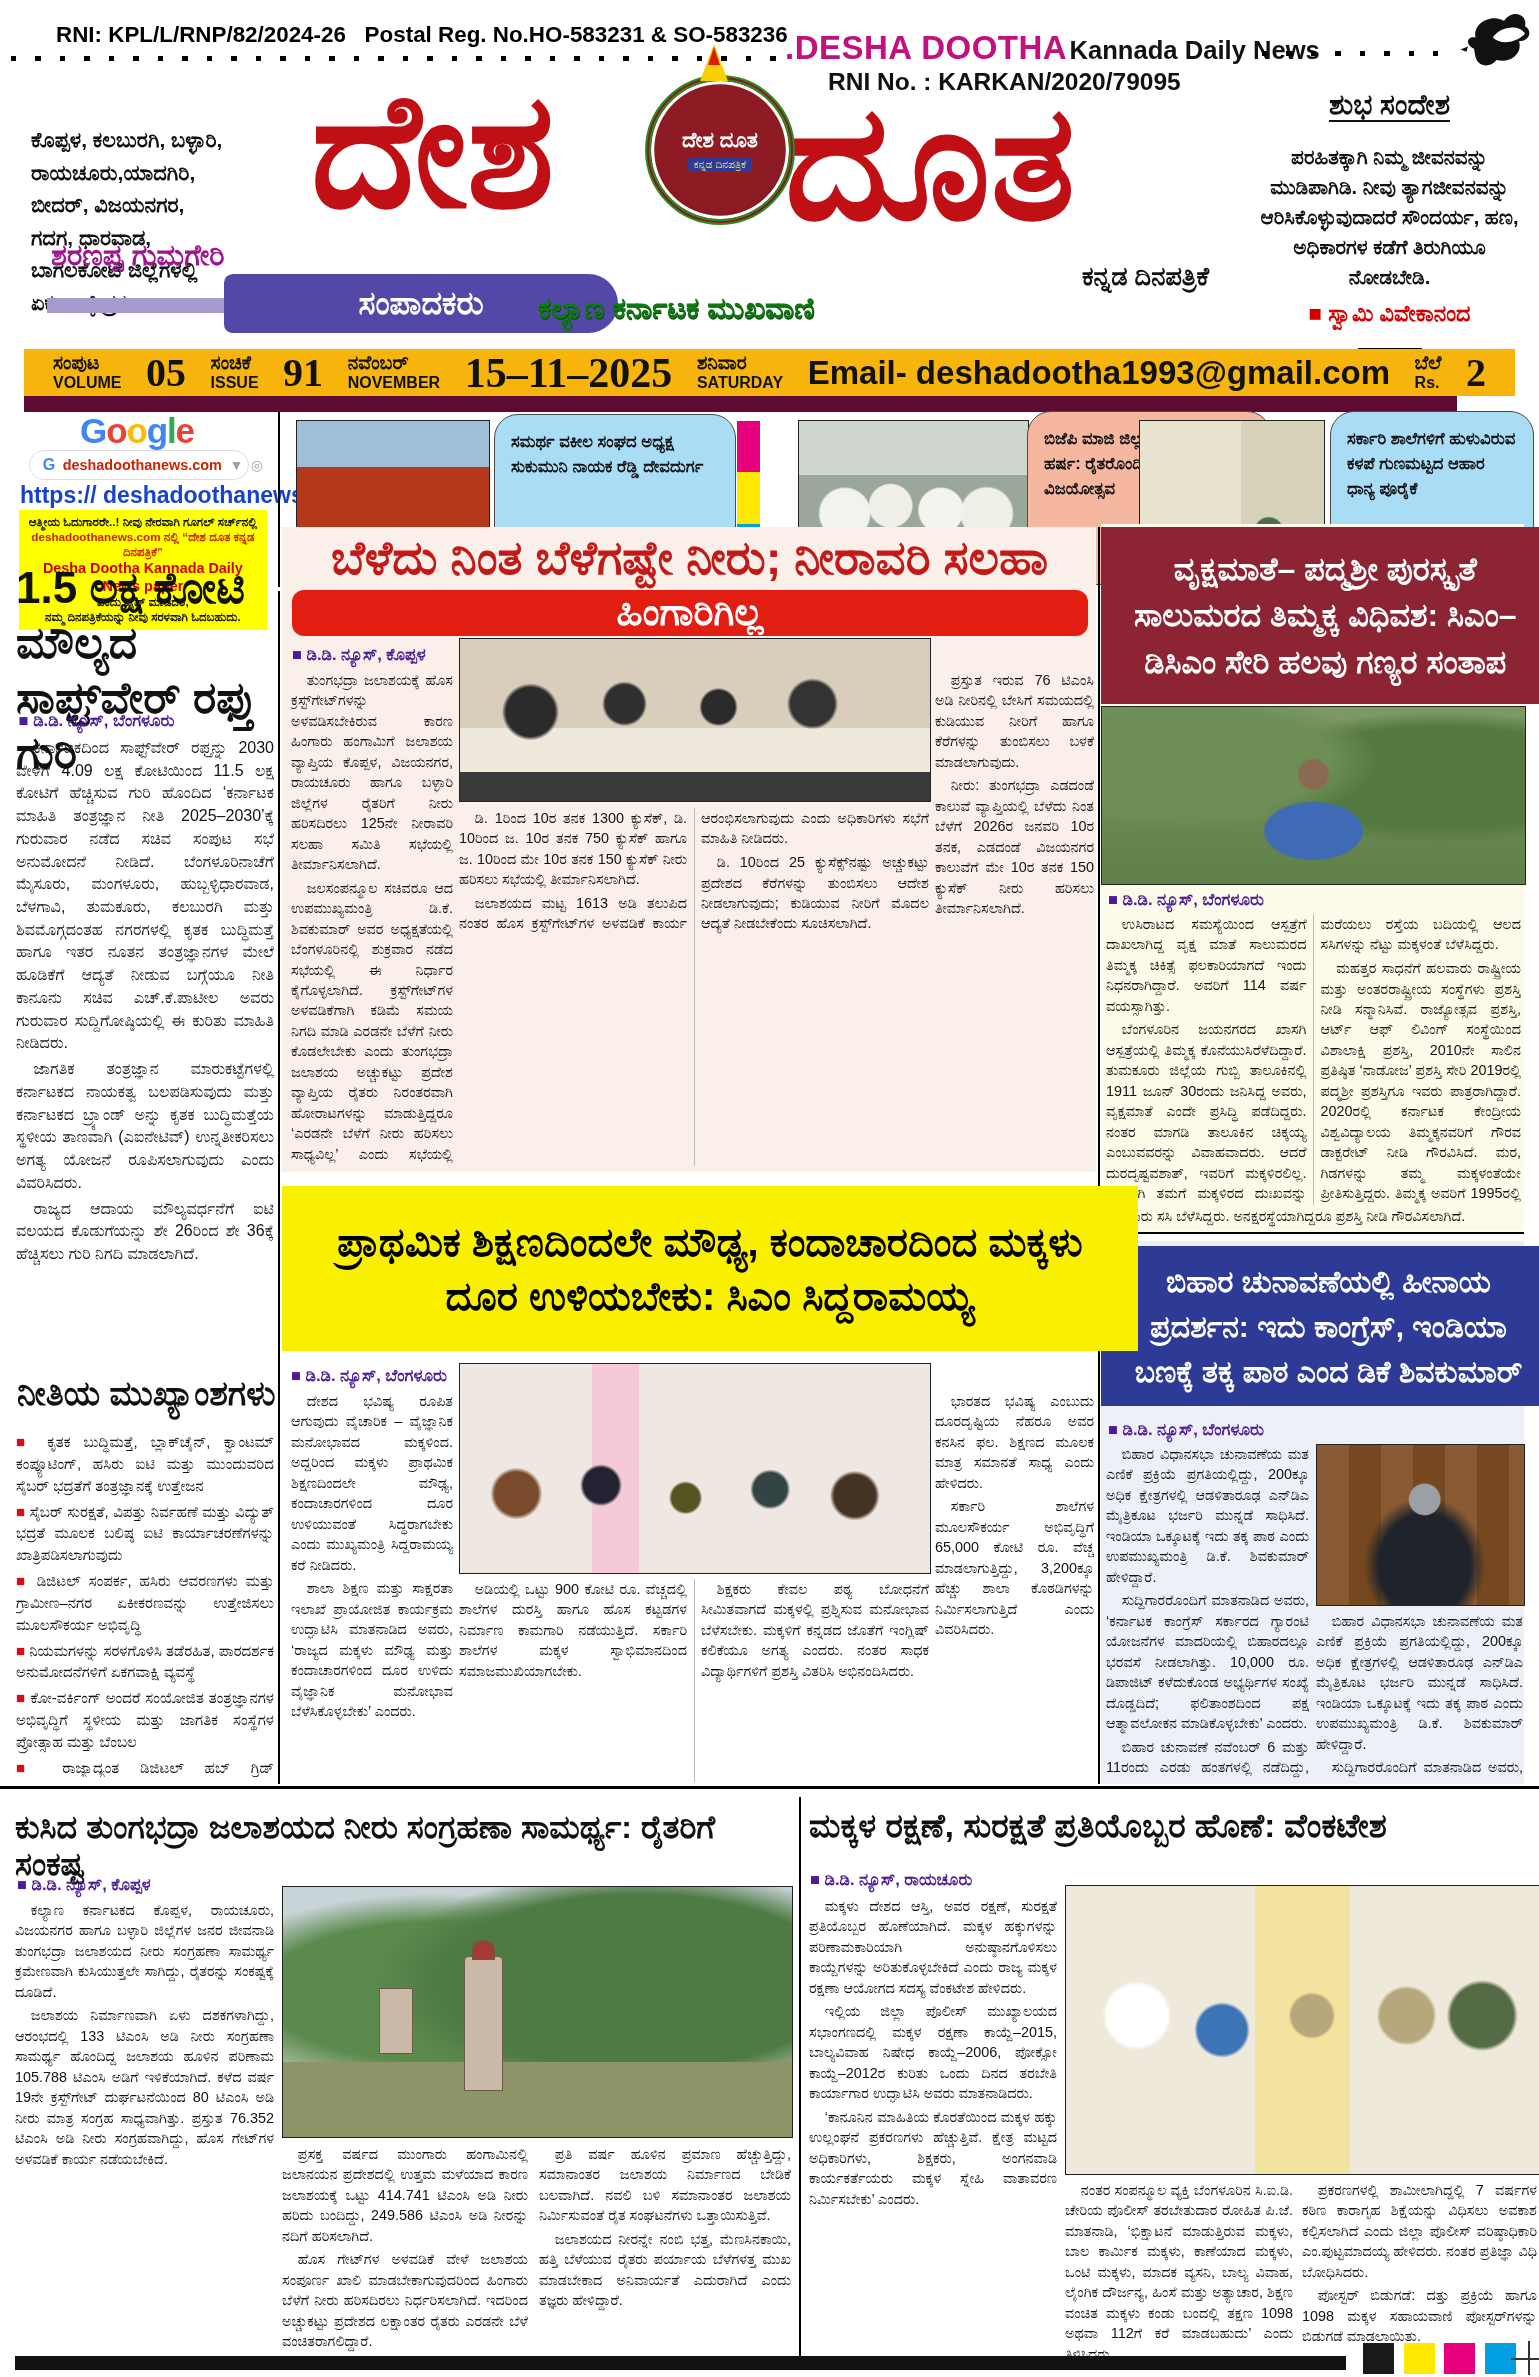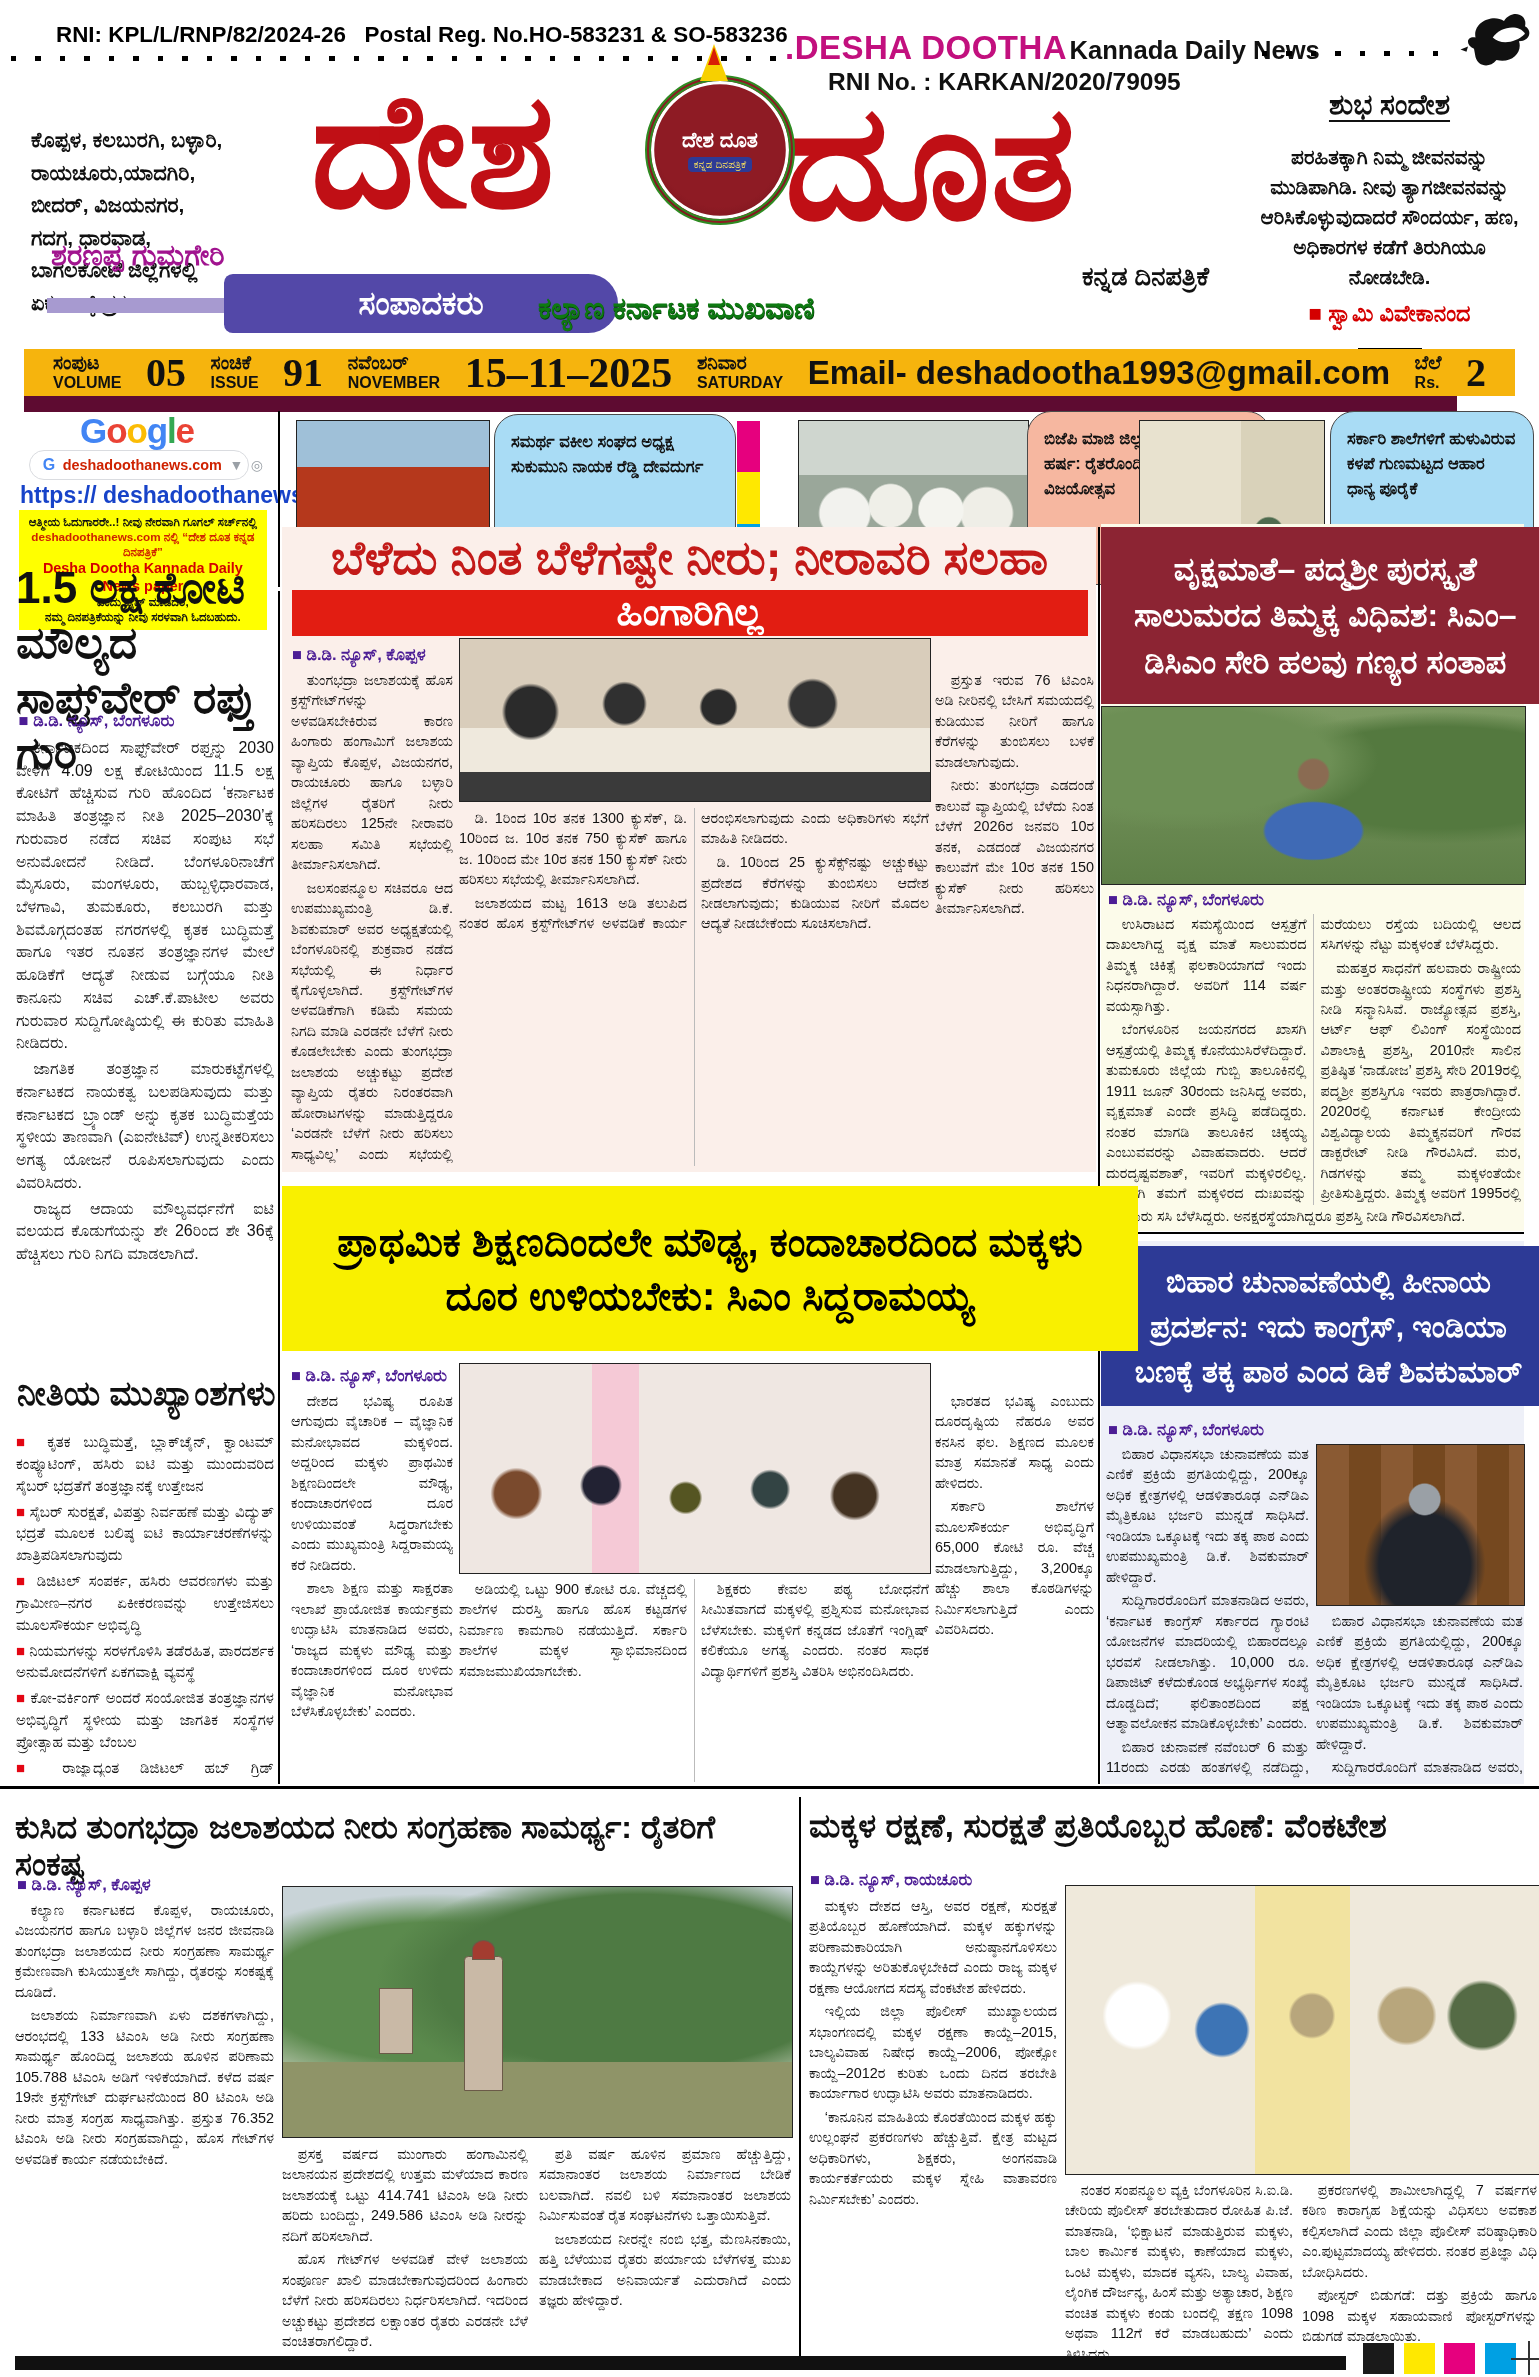--- a/index.html
+++ b/index.html
@@ -54,21 +54,21 @@
   .gnote p:nth-child(2){color:#cf2200;}
   .gnote p:nth-child(3){color:#D40000;font-size:14.4px;}
   
   .bubble{border:1.6px solid #4a4a4a;border-radius:24px;padding:14px 16px;font-size:16.5px;font-weight:bold;line-height:1.5;}
   .bub-blue{background:#A9DCF5;}
   .bub-salmon{background:#F6B7A0;}
   .cmyk{display:flex;flex-direction:column;}
   .cmyk div{width:100%;}
   
   .headline-red{color:#C31A18;font-weight:bold;font-size:47px;line-height:1.1;}
-  .banner-red{background:#E21D12;color:#fff;font-weight:bold;font-size:38px;display:flex;align-items:center;justify-content:center;}
+  .banner-red{background:#E21D12;color:#fff;font-weight:bold;font-size:38px;display:flex;align-items:center;justify-content:center;border-radius:12px;}
   .byline{color:#4c1d95;font-weight:bold;font-size:16.5px;}
   .byline::before{content:"■ ";}
   .body{font-size:14.4px;line-height:1.42;text-align:justify;overflow:hidden;}
   .body p{margin:0 0 3.2px 0;text-indent:1.1em;}
   .cols2{column-count:2;column-gap:14px;column-rule:0.5px solid #bbb;}
   .h-black{font-weight:bold;font-size:36px;line-height:1.25;}
   .subhead{font-weight:bold;font-size:34px;}
   .bullets{font-size:15px;line-height:1.45;text-align:justify;overflow:hidden;}
   .bullets p{margin:0 0 4.3px 0;}
   .bullets p::before{content:"■ ";color:#E30613;}

